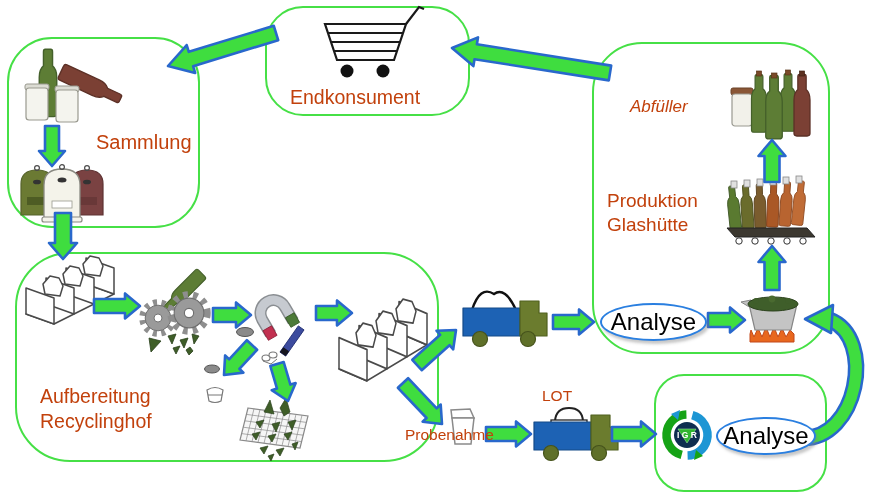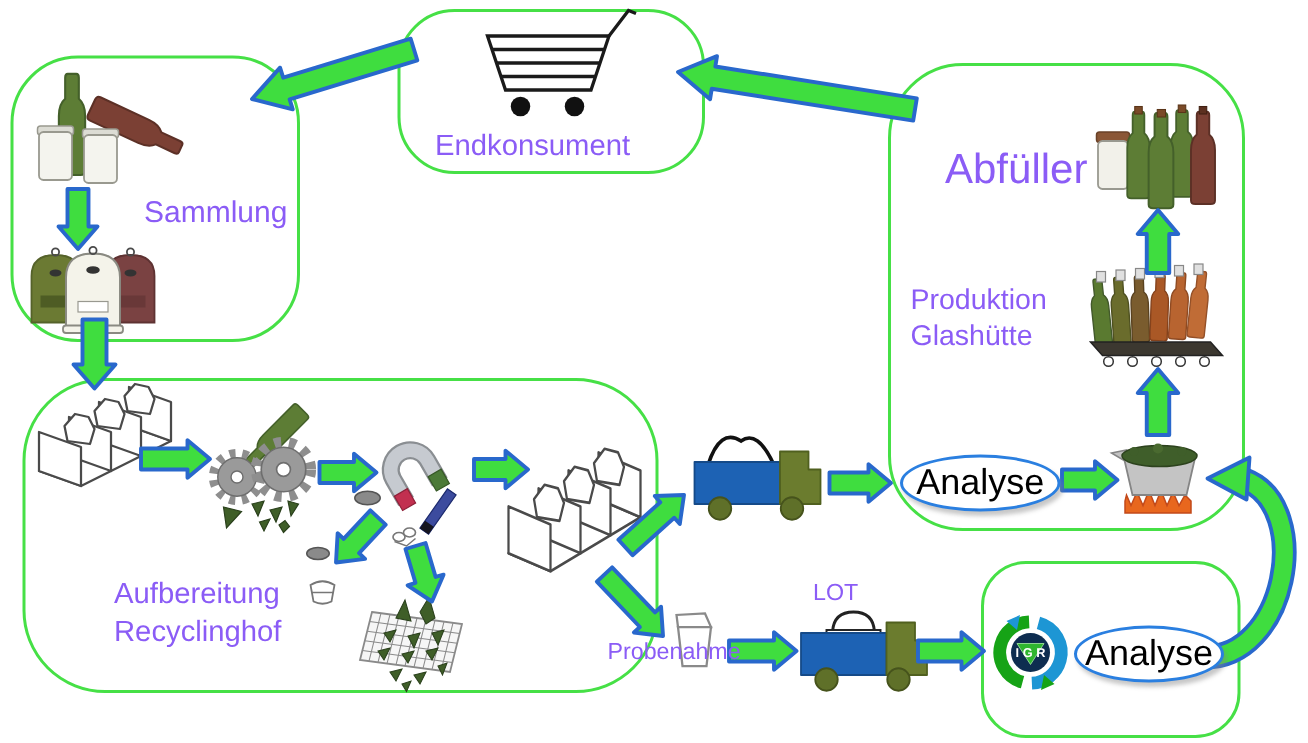--- a/index.html
+++ b/index.html
@@ -5,21 +5,21 @@
   html,body{margin:0;padding:0;background:#fff;}
   #canvas{position:relative;width:872px;height:495px;background:#fff;overflow:hidden;
           font-family:"Liberation Sans",sans-serif;color:#000;}
   .gbox{position:absolute;border:2.5px solid #46e046;background:#fff;box-sizing:border-box;}
   #box-sammlung{left:7px;top:37px;width:193px;height:191px;border-radius:45px;}
   #box-endkonsument{left:265px;top:6px;width:205px;height:110px;border-radius:38px;}
   #box-rechts{left:592px;top:42px;width:238px;height:312px;border-radius:50px;}
   #box-aufbereitung{left:15px;top:252px;width:424px;height:210px;border-radius:55px;}
   #box-igr{left:654px;top:374px;width:173px;height:118px;border-radius:30px;}
   #art{position:absolute;left:0;top:0;}
-  .label{position:absolute;white-space:nowrap;color:#8b5cf6;}
+  .label{position:absolute;white-space:nowrap;color:#c2410c;}
   .oval{position:absolute;border:2.5px solid #2a7fe0;border-radius:50%;background:#fff;
         display:flex;align-items:center;justify-content:center;font-size:24px;
         box-shadow:2px 3px 3px rgba(130,130,130,0.45);}
   #oval-analyse-mitte{left:600px;top:303px;width:103px;height:34px;}
   #oval-analyse-unten{left:716px;top:417px;width:96px;height:34px;}
 </style>
 </head>
 <body>
 
 <div id="canvas">
@@ -270,26 +270,26 @@
         <polygon points="708,327 730,327 730,332.5 745,320 730,307.5 730,313 708,313" fill="#3fdd3f" stroke="#2968cc" stroke-width="2.6" stroke-linejoin="round"></polygon>
         <polygon points="779.5,182 779.5,156 785.5,156 772,140 758.5,156 764.5,156 764.5,182" fill="#3fdd3f" stroke="#2968cc" stroke-width="2.6" stroke-linejoin="round"></polygon>
         <polygon points="779.5,290 779.5,262 785.5,262 772,246 758.5,262 764.5,262 764.5,290" fill="#3fdd3f" stroke="#2968cc" stroke-width="2.6" stroke-linejoin="round"></polygon>
         <polygon points="486,441 516,441 516,446.5 531,434 516,421.5 516,427 486,427" fill="#3fdd3f" stroke="#2968cc" stroke-width="2.6" stroke-linejoin="round"></polygon>
         <polygon points="612,441 641,441 641,446.5 656,434 641,421.5 641,427 612,427" fill="#3fdd3f" stroke="#2968cc" stroke-width="2.6" stroke-linejoin="round"></polygon>
       </g>
   </svg>
 
   <div class="label" style="left:80px;top:131px;font-size:20px;margin-left:16px;">Sammlung</div>
   <div class="label" style="left:290px;top:86px;font-size:19.5px;">Endkonsument</div>
-  <div class="label" style="left:630px;top:97px;font-size:28px;">Abfüller</div>
+  <div class="label" style="left:630px;top:97px;font-size:17px;font-style:italic;">Abfüller</div>
   <div class="label" style="left:607px;top:189px;font-size:19px;line-height:23.5px;">
     <div>Produktion</div>
     <div>Glashütte</div>
   </div>
-  <div class="label" style="left:40px;top:384px;font-size:19.5px;line-height:25px;margin-left:36px;">
+  <div class="label" style="left:40px;top:384px;font-size:19.5px;line-height:25px;">
     <div>Aufbereitung</div>
     <div>Recyclinghof</div>
   </div>
   <div class="label" style="left:405px;top:426px;font-size:15.5px;text-align:right;">Probenahme</div>
   <div class="label" style="left:542px;top:387px;font-size:15.5px;">LOT</div>
 
   <div class="oval" id="oval-analyse-mitte">
     <span>Analyse</span>
   </div>
   <div class="oval" id="oval-analyse-unten">

